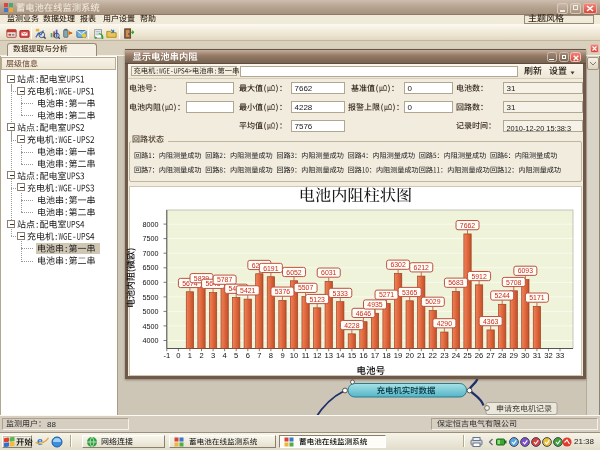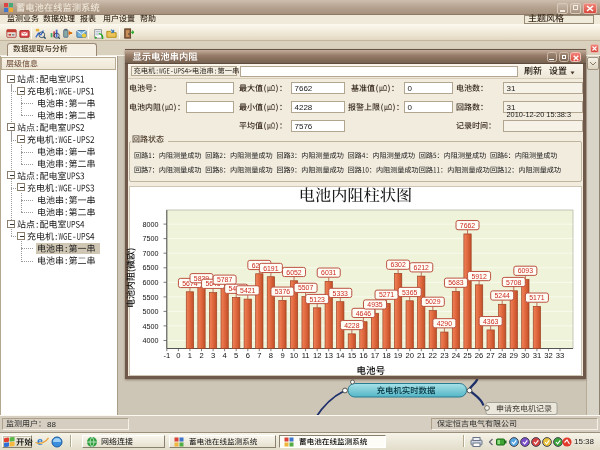--- a/index.html
+++ b/index.html
@@ -185,40 +185,40 @@
     <div style="position:absolute;left:186.0px;top:100.5px;width:48.0px;height:12px;background:#fff;border:1px solid #b3a691;z-index:10"></div>
     <div style="position:absolute;left:291.0px;top:100.5px;width:54.0px;height:12px;background:#fff;border:1px solid #b3a691;z-index:10"></div>
     <div style="position:absolute;left:294.5px;top:102.5px;font-size:8px;color:#1a1a1a;z-index:11;white-space:nowrap">4228</div>
     <div style="position:absolute;left:404.0px;top:100.5px;width:49.0px;height:12px;background:#fff;border:1px solid #b3a691;z-index:10"></div>
     <div style="position:absolute;left:407.5px;top:102.5px;font-size:8px;color:#1a1a1a;z-index:11;white-space:nowrap">0</div>
     <div style="position:absolute;left:503.0px;top:100.5px;width:80.0px;height:12px;background:#f6f2e7;border:1px solid #b3a691;z-index:10"></div>
     <div style="position:absolute;left:506.5px;top:102.5px;font-size:8px;color:#1a1a1a;z-index:11;white-space:nowrap">31</div>
     <div style="position:absolute;left:291.0px;top:119.5px;width:54.0px;height:12px;background:#fff;border:1px solid #b3a691;z-index:10"></div>
     <div style="position:absolute;left:294.5px;top:121.5px;font-size:8px;color:#1a1a1a;z-index:11;white-space:nowrap">7576</div>
     <div style="position:absolute;left:503.0px;top:119.5px;width:80.0px;height:12px;background:#f6f2e7;border:1px solid #b3a691;z-index:10"></div>
-    <div style="position:absolute;left:506.5px;top:110px;font-size:8px;color:#1a1a1a;z-index:11;white-space:nowrap"><span style="font-size:7.4px">2010-12-20 15:38:3</span></div>
+    <div style="position:absolute;left:506.5px;top:124px;font-size:8px;color:#1a1a1a;z-index:11;white-space:nowrap"><span style="font-size:7.4px">2010-12-20 15:38:3</span></div>
 
 <div class="abs" style="left:128.5px;top:140.5px;width:453px;height:41px;border:1px solid #c0b5a0;border-radius:2px;z-index:9"></div>
 <div class="abs" style="left:131px;top:136px;width:37px;height:9px;background:#f2ecdf;z-index:10"></div>
 
 <div class="abs" style="left:128.5px;top:185.5px;width:453px;height:190px;background:#fff;border:1px solid #cfc6b4;z-index:11"></div>
 
 <div class="abs" style="left:0;top:415px;width:600px;height:17px;background:#d6cec0;border-top:1px solid #fcf9f1;z-index:30"></div>
 <div class="abs" style="left:2px;top:417.5px;width:127px;height:12.5px;border:1px solid #aca08b;border-right-color:#f5f1e7;border-bottom-color:#f5f1e7;z-index:31"></div>
 <div class="abs" style="left:431px;top:417.5px;width:167px;height:12.5px;border:1px solid #aca08b;border-right-color:#f5f1e7;border-bottom-color:#f5f1e7;z-index:31"></div>
 <div class="abs" style="left:47px;top:419.5px;width:14px;height:9px;z-index:32;font-size:8px;color:#2e2e2e">88</div>
 
 <div class="abs" style="left:0;top:432px;width:600px;height:18px;background:linear-gradient(#f6f3e8,#e2ddca);border-top:1px solid #9a8f7a;z-index:30"></div>
 <div class="abs" style="left:2px;top:434.5px;width:30px;height:13.5px;background:linear-gradient(#f2efe3,#ddd7c3);border:1px solid #fff;border-right-color:#8a8070;border-bottom-color:#8a8070;box-shadow:1px 1px 0 #c9c2ae inset;z-index:31"></div>
 <div class="abs" style="left:70px;top:435px;width:2px;height:12px;border-left:1px solid #b3a98f;border-right:1px solid #fffef6;z-index:31"></div>
 <div class="abs" style="left:82px;top:434.5px;width:83px;height:13.5px;background:linear-gradient(#f8f5ec,#e6e1cf);border:1px solid #fff;border-right-color:#8a8070;border-bottom-color:#8a8070;z-index:31"></div>
 <div class="abs" style="left:169px;top:434.5px;width:107px;height:13.5px;background:linear-gradient(#f8f5ec,#e6e1cf);border:1px solid #fff;border-right-color:#8a8070;border-bottom-color:#8a8070;z-index:31"></div>
 <div class="abs" style="left:279px;top:434.5px;width:107px;height:13.5px;background:#fdfcf6;border:1px solid #8a8070;border-right-color:#fff;border-bottom-color:#fff;z-index:31"></div>
 <div class="abs" style="left:463px;top:435px;width:2px;height:12px;border-left:1px solid #b3a98f;border-right:1px solid #fffef6;z-index:31"></div>
-<div class="abs" style="left:574px;top:433.5px;width:26px;height:16px;z-index:32;font-size:8px;color:#222;line-height:16px">15:38</div>
+<div class="abs" style="left:574px;top:433.5px;width:26px;height:16px;z-index:32;font-size:8px;color:#222;line-height:16px">21:38</div>
 <svg style="position:absolute;left:4px;top:437px;z-index:31" width="11" height="10" viewBox="0 0 11 10">
       <g transform="skewY(-6)">
         <rect x="0" y="1" width="5" height="4.3" rx="1" fill="#e33e30"></rect>
         <rect x="5.6" y="1" width="5" height="4.3" rx="1" fill="#58b747"></rect>
         <rect x="0" y="5.8" width="5" height="4.3" rx="1" fill="#2f6fd6"></rect>
         <rect x="5.6" y="5.8" width="5" height="4.3" rx="1" fill="#f4b93e"></rect>
       </g>
     </svg>
     <div style="position:absolute;left:37px;top:433px;z-index:31;font-size:13px;font-weight:bold;color:#2a7ad4;font-family:'Liberation Serif',serif">e</div>
     <svg style="position:absolute;left:35px;top:437px;z-index:31" width="14" height="7" viewBox="0 0 14 7">

